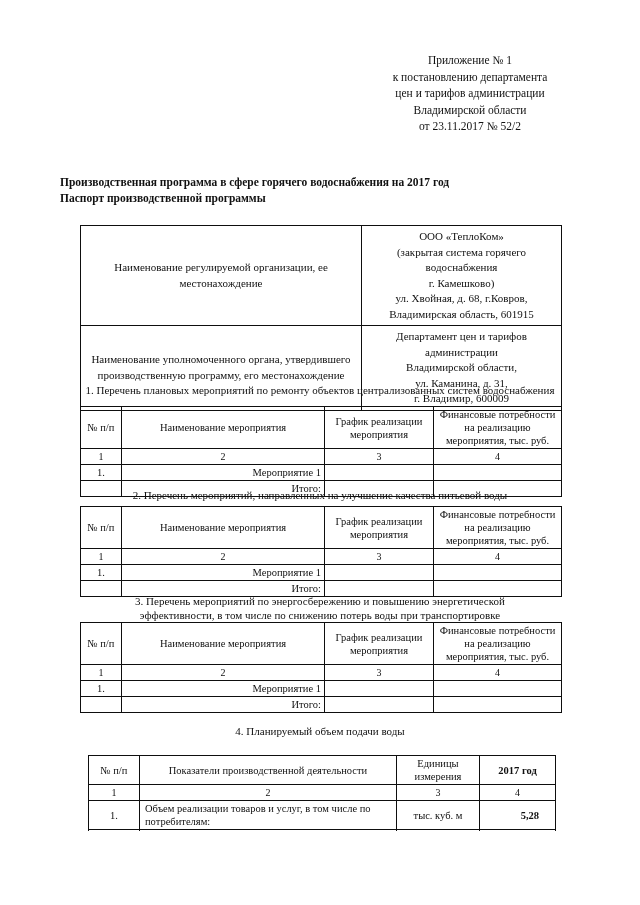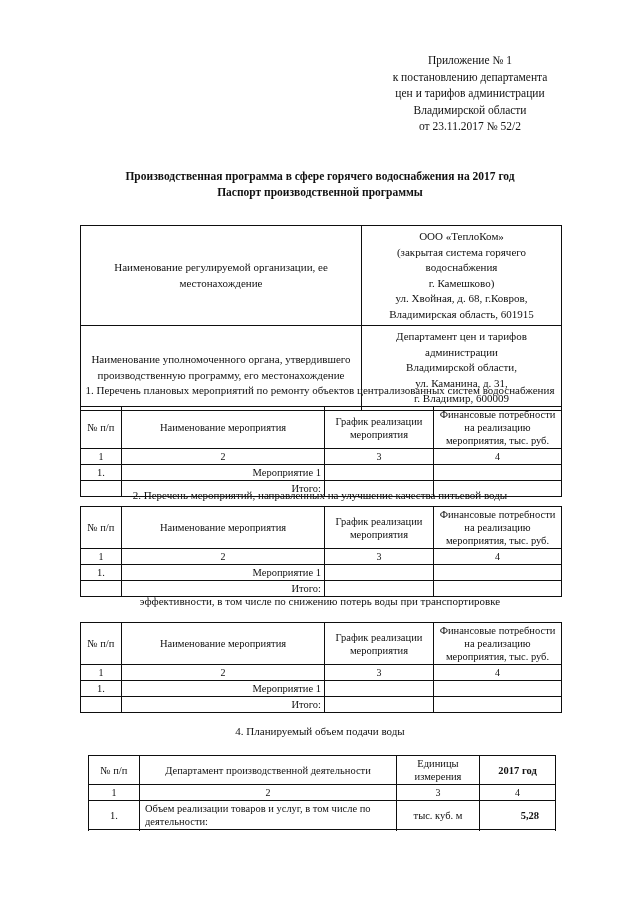--- a/index.html
+++ b/index.html
@@ -31,24 +31,23 @@
     width: 280px;
     text-align: center;
     font-size: 11.5px;
     line-height: 16.5px;
   }
   .doc-header div { white-space: nowrap; }
 
   
   .title-block {
     position: absolute;
-    top: 168px;
+    top: 174px;
     left: 60px;
     width: 520px;
-    text-align: center;
     font-weight: bold;
     font-size: 11.5px;
     line-height: 16px;
   }
 
   
   .sec-heading {
     position: absolute;
     left: 70px;
     width: 500px;
@@ -204,20 +203,21 @@
     <tr>
       <td class="c1"></td>
       <td class="c2 datacell indent">Итого:</td>
       <td class="c3"></td>
       <td class="c4"></td>
     </tr>
   </tbody>
     </table>
 
   <div class="sec-heading" style="top:594px;">
+    <div>3. Перечень мероприятий по энергосбережению и повышению энергетической</div>
     <div>эффективности, в том числе по снижению потерь воды при транспортировке</div>
   </div>
   <table id="table3" class="measures-table">
     <tbody>
         <tr>
       <td class="c1 hdr">№ п/п</td>
       <td class="c2 hdr">Наименование мероприятия</td>
       <td class="c3 hdr">График реализации мероприятия</td>
       <td class="c4 hdr">Финансовые потребности на реализацию мероприятия, тыс. руб.</td>
     </tr>
@@ -240,33 +240,33 @@
       <td class="c4"></td>
     </tr>
   </tbody>
     </table>
 
   <div class="sec-heading" style="top:724px;">4. Планируемый объем подачи воды</div>
   <table id="table4">
     <tbody>
         <tr>
       <td class="c1 hdr">№ п/п</td>
-      <td class="c2 hdr">Департамент производственной деятельности</td>
+      <td class="c2 hdr">Показатели производственной деятельности</td>
       <td class="c3 hdr">Единицы измерения</td>
       <td class="c4 hdr">2017 год</td>
     </tr>
     <tr class="numrow">
       <td class="c1">1</td>
       <td class="c2">2</td>
       <td class="c3">3</td>
       <td class="c4">4</td>
     </tr>
     <tr>
       <td class="c1">1.</td>
-      <td class="c2 name">Объем реализации товаров и услуг, в том числе по деятельности:</td>
+      <td class="c2 name">Объем реализации товаров и услуг, в том числе по потребителям:</td>
       <td class="c3">тыс. куб. м</td>
       <td class="c4 val">5,28</td>
     </tr>
     <tr>
       <td class="c1">1.1.</td>
       <td class="c2 sub">- населению</td>
       <td class="c3">тыс. куб. м</td>
       <td class="c4 val plain">0,00</td>
     </tr>
   </tbody>

